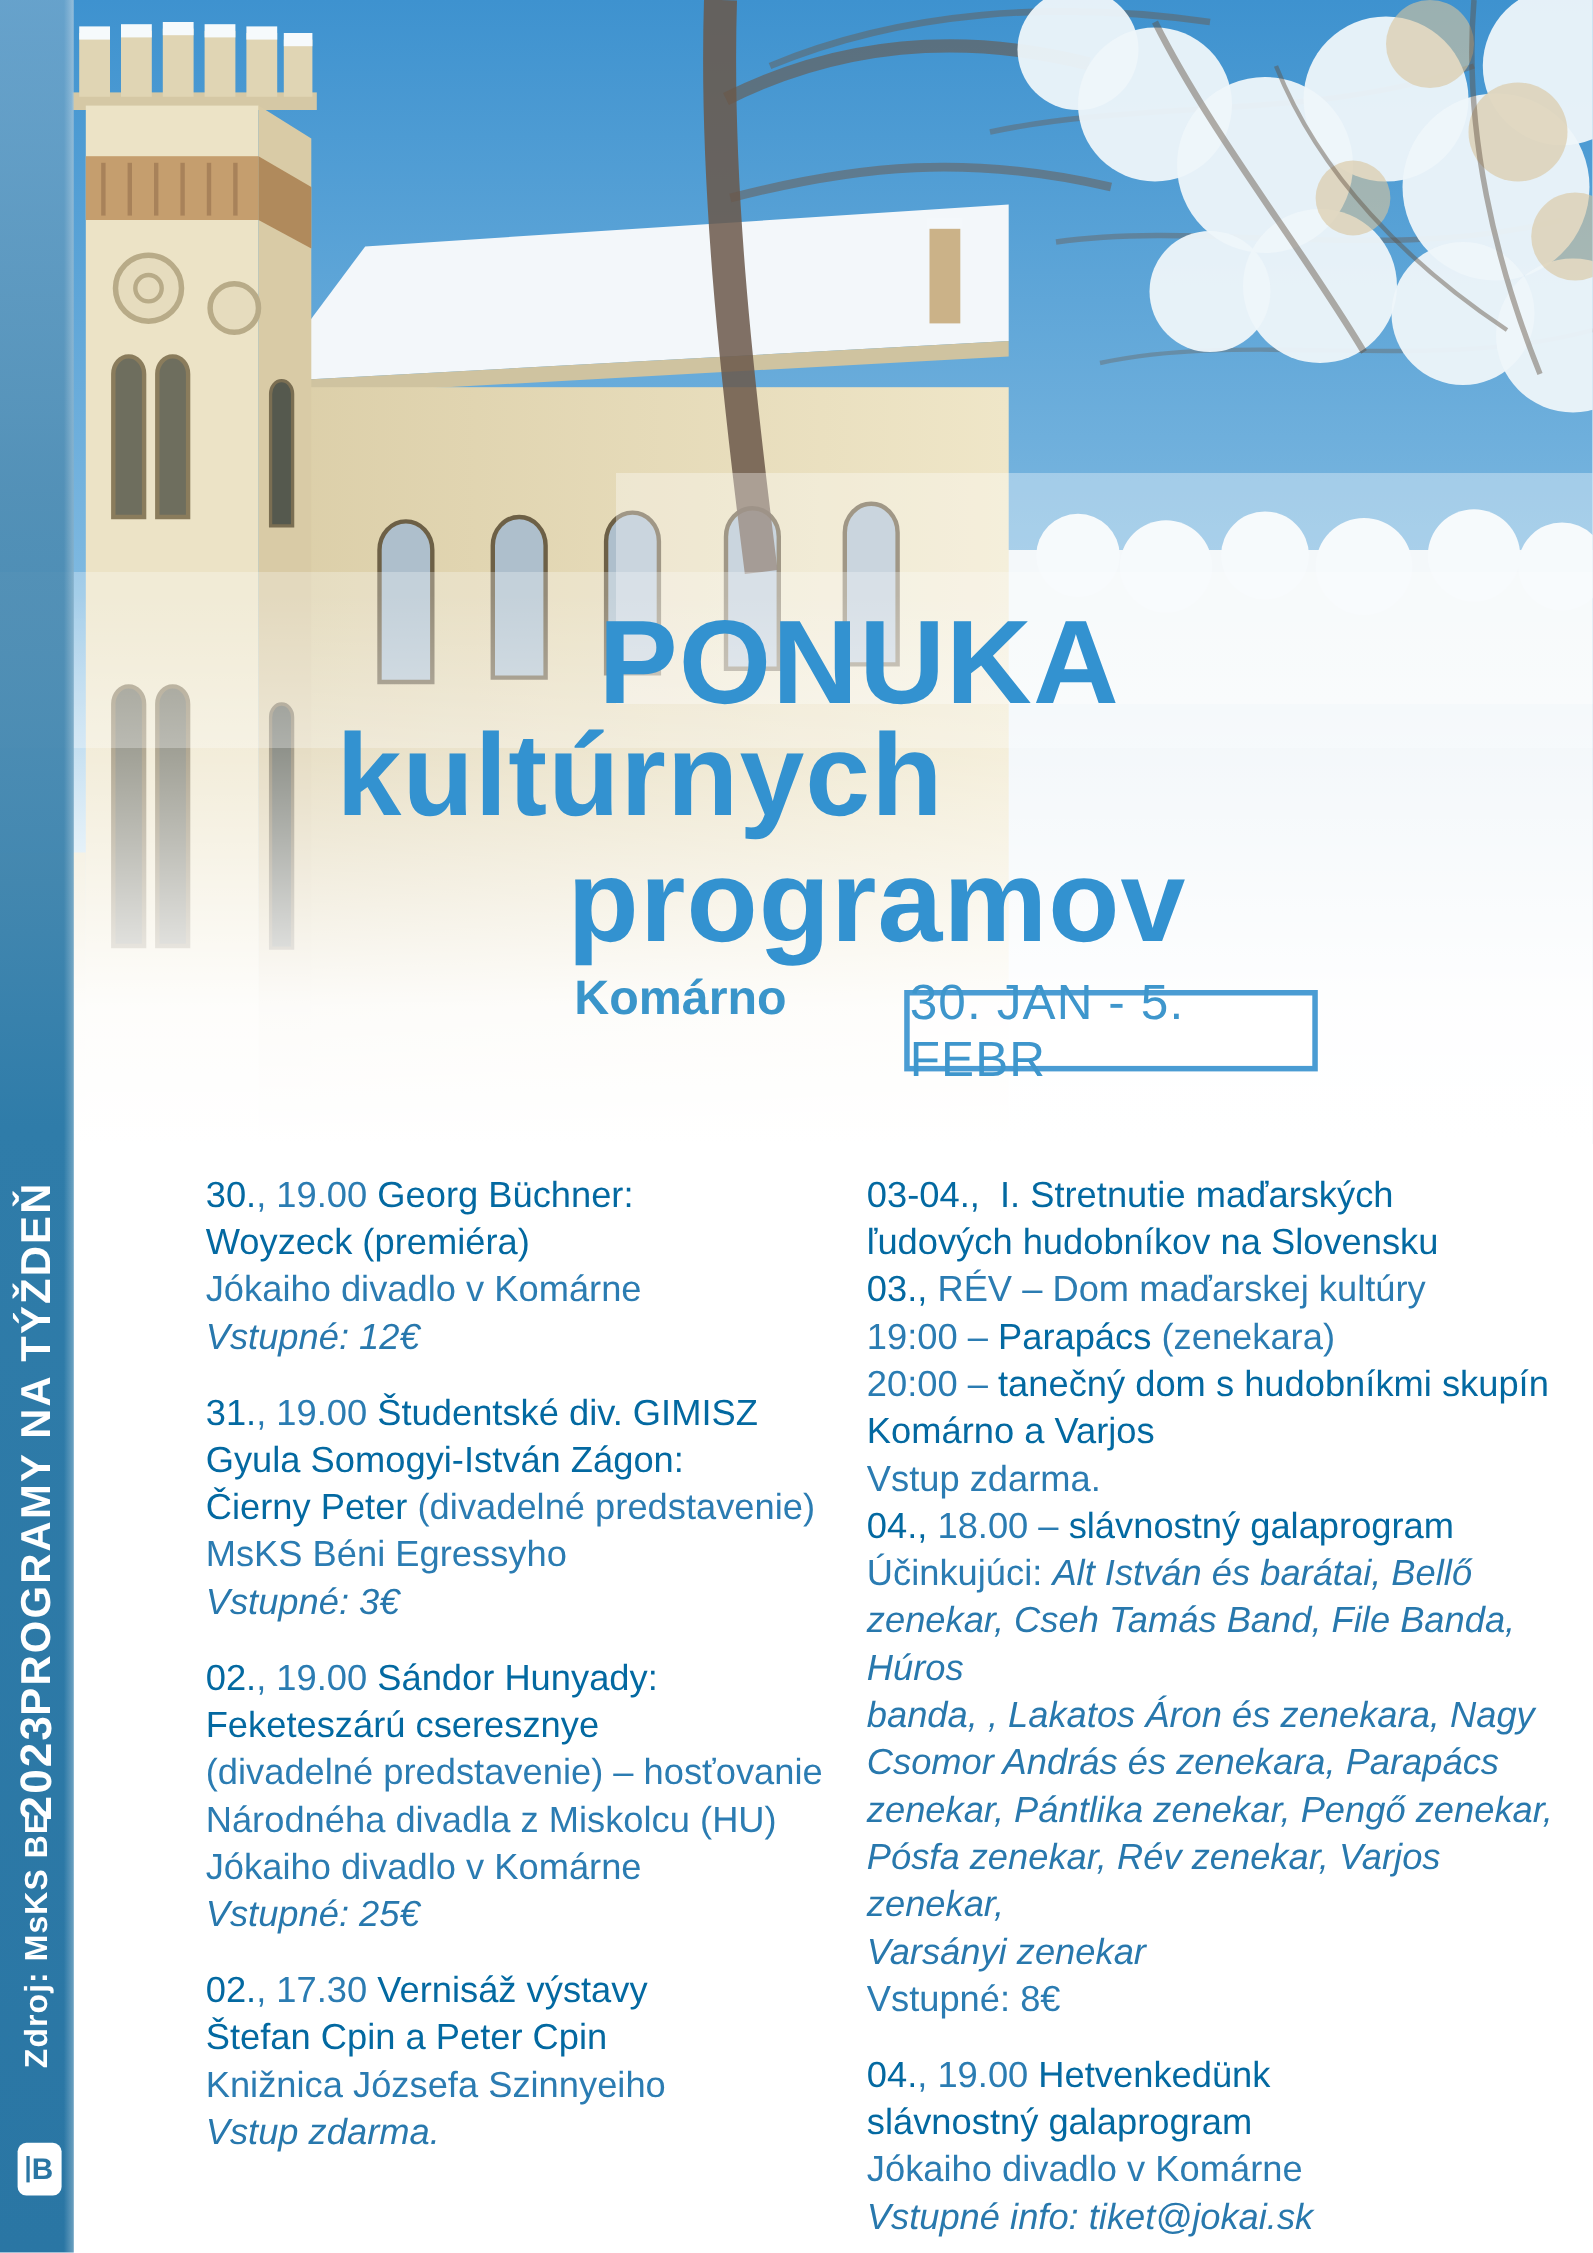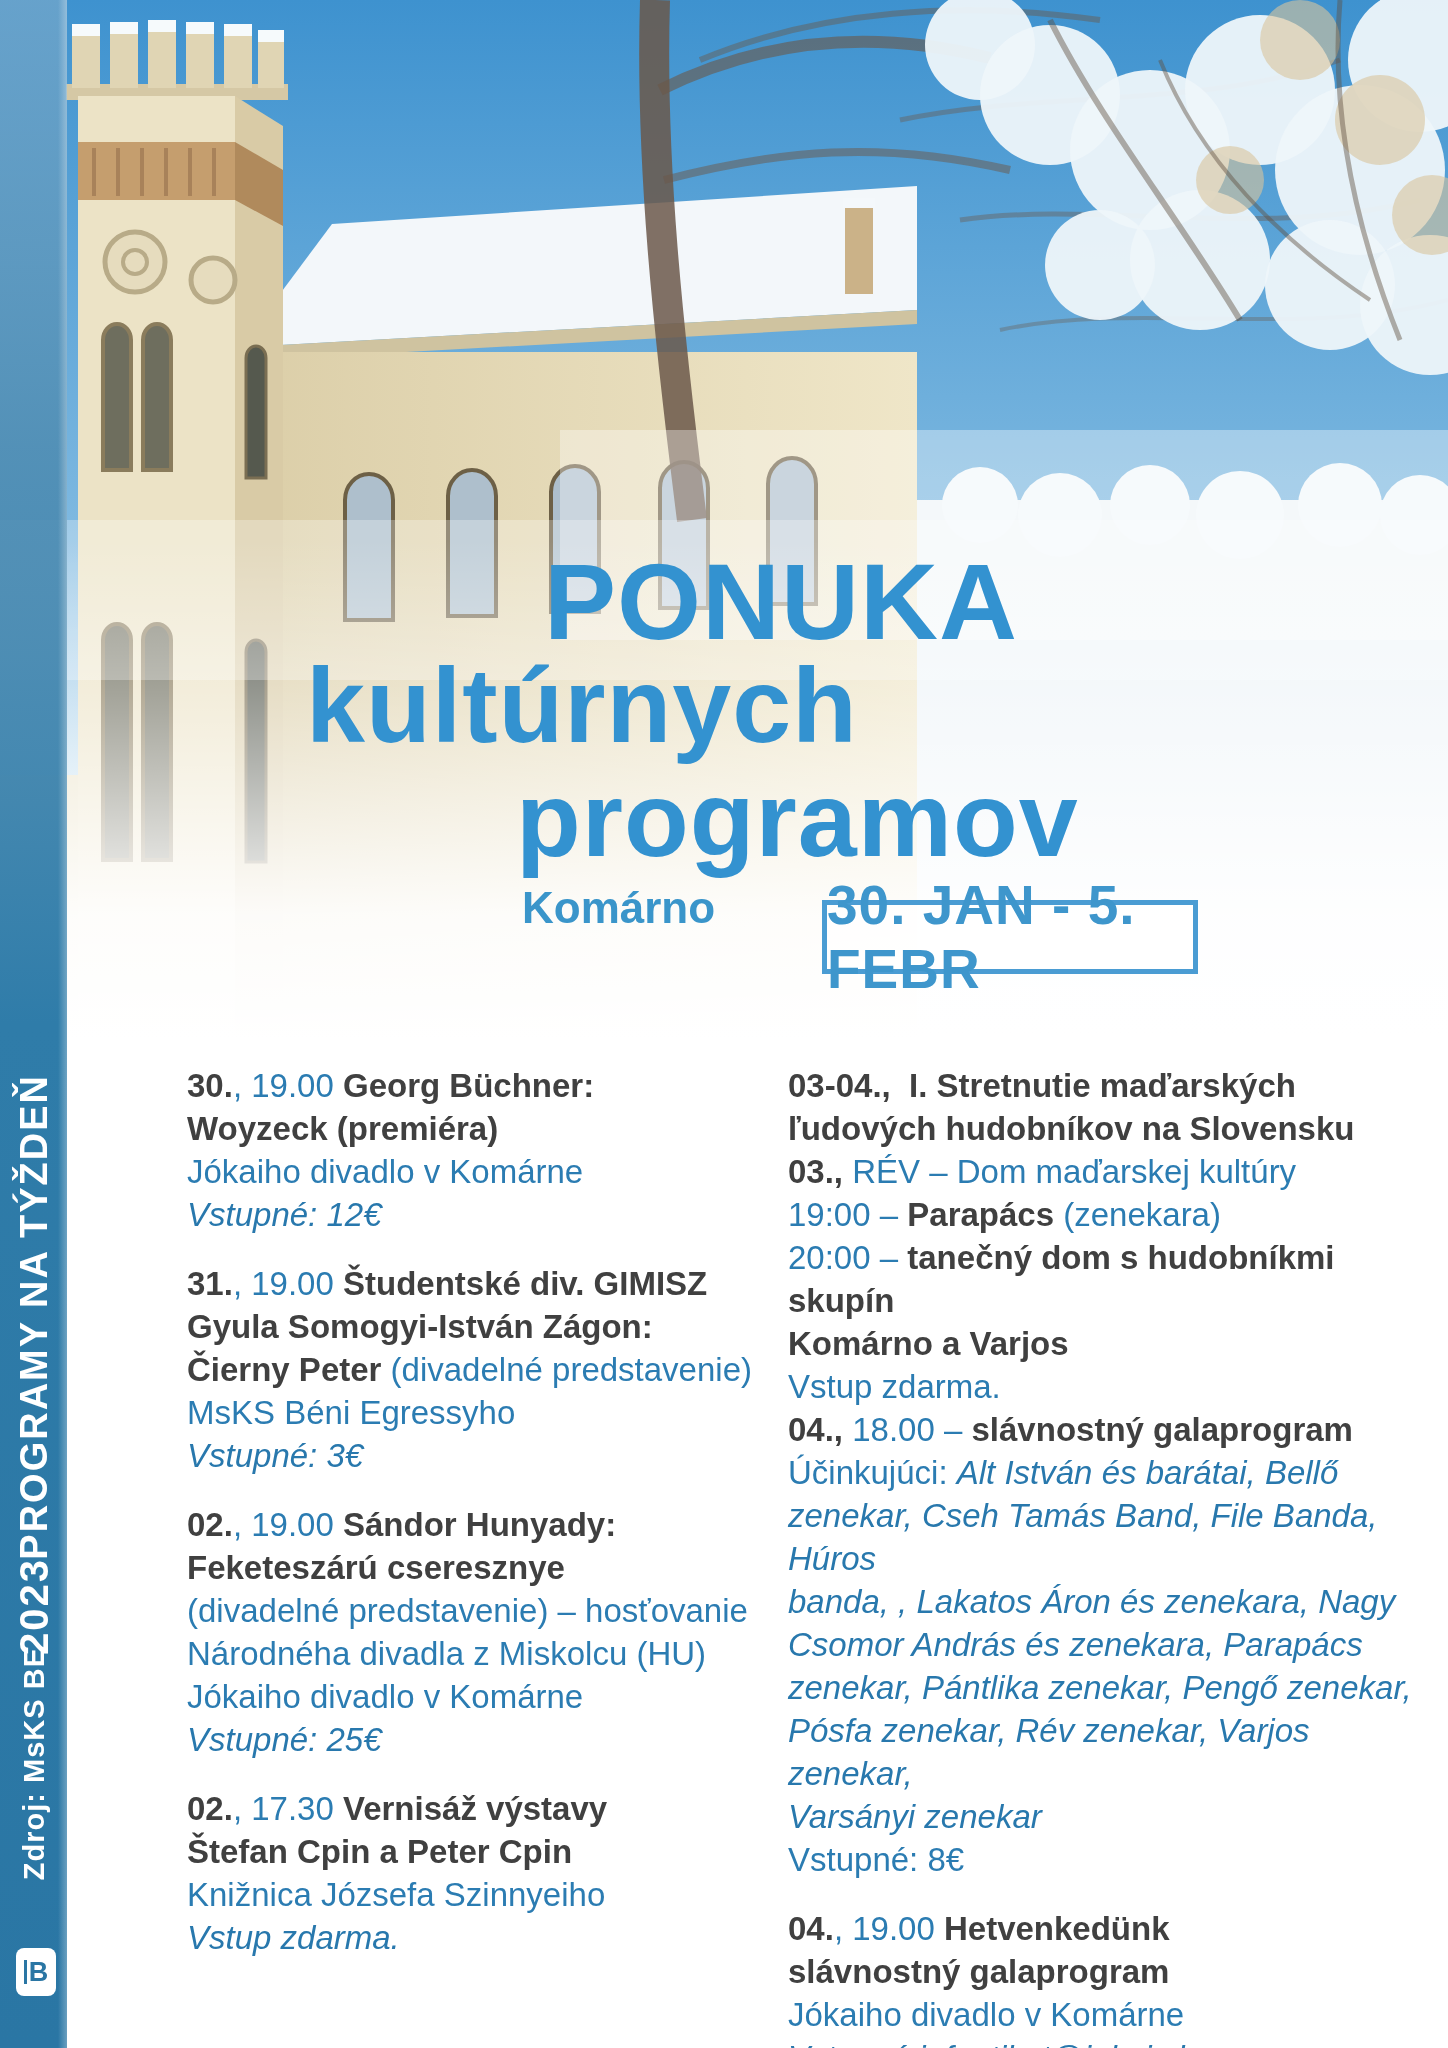--- a/index.html
+++ b/index.html
@@ -35,32 +35,32 @@
   .logo-inner{display:flex; align-items:center; color:#2a76a4; font-weight:700; font-size:27px; line-height:1;}
   .logo-bar{width:3px; height:24px; background:#2a76a4; margin-right:2px;}
   
   .title{position:absolute; font-weight:700; color:#3392d0; line-height:1; z-index:3; letter-spacing:1px;}
   .title-1{left:544px; top:548px; font-size:108px;}
   .title-2{left:306px; top:652px; font-size:106px;}
   .title-3{left:516px; top:766px; font-size:106px;}
   .city{position:absolute; left:522px; top:886px; font-size:44px; font-weight:700; color:#3a95ca; z-index:3; line-height:1;}
   .badge{
     position:absolute; left:822px; top:900px; width:366px; height:64px; z-index:3;
-    border:5px solid #4a9cd3; color:#3e96cc; font-size:55px; font-weight:700;
+    border:5px solid #4a9cd3; color:#3e96cc; font-size:45px; font-weight:400;
     display:flex; align-items:center; justify-content:center;
     background:rgba(255,255,255,.65); letter-spacing:1px;
   }
   
   .col{position:absolute; z-index:3; top:1064px;}
   .col-left{left:187px; width:600px;}
   .col-right{left:788px; width:650px;}
   .event{margin-bottom:26px;}
   .line{font-size:33px; line-height:43px; white-space:pre-wrap; color:#2b7cb2;}
   .run-r{font-weight:400;text-align:center;}
-  .run-b{font-weight:700; color:#404040;}
+  .run-b{font-weight:400; color:#0369a1;}
   .run-i{font-style:italic; color:#2878ad;}
 </style>
 </head>
 <body>
 
 <div class="poster">
 
   <div class="photo-wrap">
     <svg width="1448" height="1040" viewBox="0 0 1448 1040" preserveAspectRatio="none">
       <defs>

